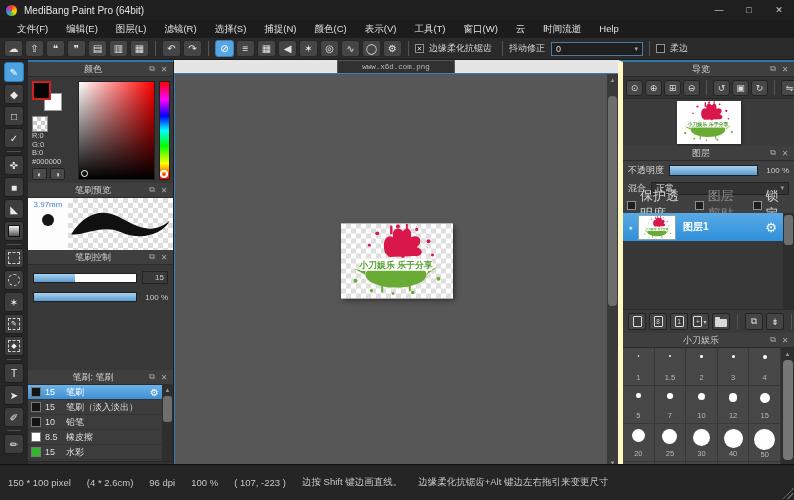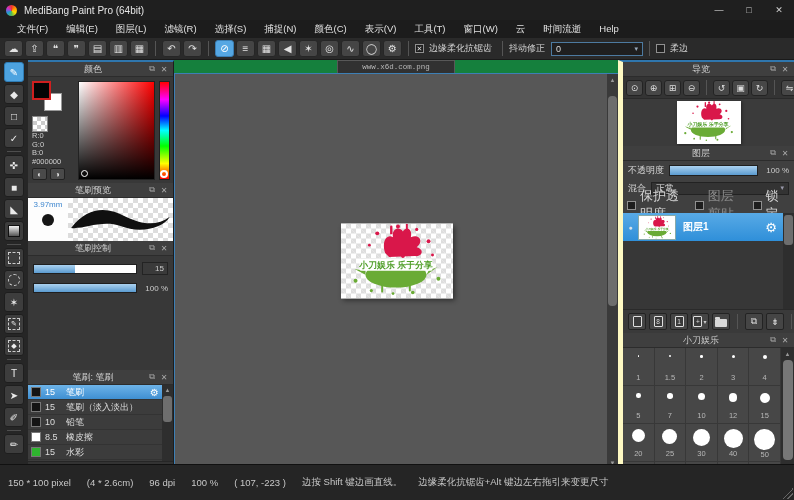--- a/index.html
+++ b/index.html
@@ -80,21 +80,21 @@
     border-radius:2px; font-size:8px; color:#ddd; display:flex; align-items:center; justify-content:center; }
   .satsquare { flex:1; position:relative; border:1px solid #222;
     background:linear-gradient(to bottom, rgba(0,0,0,0), #000),
                linear-gradient(to right, #fff, #f00); }
   .satdot { position:absolute; left:2px; bottom:2px; width:7px; height:7px;
     border:1.5px solid #fff; border-radius:50%; }
   .huebar { width:11px; border:1px solid #222; position:relative; flex:none;
     background:linear-gradient(to bottom,#f00 0%,#f0f 18%,#00f 35%,#0ff 50%,#0f0 66%,#ff0 84%,#f00 100%); }
   .huedot { position:absolute; left:0px; bottom:1px; width:8px; height:8px;
     border:2px solid #fff; border-radius:50%; }
-  .previewbody { height:43px; display:flex; flex:none; }
+  .previewbody { height:52px; display:flex; flex:none; }
   .previewleft { width:40px; background:#fdfdfd; display:flex; flex-direction:column;
     align-items:center; flex:none; }
   .mmlabel { font-size:8px; color:#3f87cf; margin-top:2px; }
   .previewdot { width:12px; height:12px; border-radius:50%; background:#161616; margin-top:5px; }
   .previewright { flex:1; background:#fff;
     background-image:linear-gradient(45deg,#ddd 25%,transparent 25%,transparent 75%,#ddd 75%),
       linear-gradient(45deg,#ddd 25%,transparent 25%,transparent 75%,#ddd 75%);
     background-size:10px 10px; background-position:0 0,5px 5px; }
   .ctrlbody { height:50px; padding:6px 5px; display:flex; flex-direction:column; gap:8px; flex:none; }
   .ctrlrow { display:flex; align-items:center; gap:5px; }
@@ -124,21 +124,21 @@
     border-radius:2px; display:flex; align-items:center; justify-content:center;
     font-size:9px; color:#ddd; flex:none; }
   .docbox { width:9px; height:11px; border:1px solid #ddd; border-radius:1px;
     font-size:6.5px; color:#ddd; display:flex; align-items:center; justify-content:center; background:#3a3a3a; }
   .tiny-arrow { font-size:6px; color:#ccc; margin-left:1px; }
   .folder { width:12px; height:8px; background:#d8d8d8; border-radius:1px; position:relative; margin-top:2px; }
   .folder::before { content:""; position:absolute; top:-2px; left:0; width:5px; height:2px;
     background:#d8d8d8; border-radius:1px 1px 0 0; }
   
   .canvascol { flex:1; display:flex; flex-direction:column; position:relative; min-width:0; }
-  .tabbar { height:13px; background:#15803d; display:flex; justify-content:center; flex:none; }
+  .tabbar { height:13px; background:#e5e5e5; display:flex; justify-content:center; flex:none; }
   .doctab { padding:0 24px; background:#313131; border:1px solid #585858; border-bottom:none;
     font-size:7.5px; color:#b8b8b8; display:flex; align-items:center; font-family:"Liberation Mono","DejaVu Sans Mono",monospace; }
   .viewport { flex:1; position:relative; background:#575757;
     border-left:1px solid #3d7fb5; border-top:1px solid #3d7fb5; overflow:hidden; }
   .canvasimg { position:absolute; left:50%; top:46%; transform:translate(-50%,-50%);
     width:112px; height:75px; background:#fff;
     background-image:linear-gradient(45deg,#ddd 25%,transparent 25%,transparent 75%,#ddd 75%),
       linear-gradient(45deg,#ddd 25%,transparent 25%,transparent 75%,#ddd 75%);
     background-size:10px 10px; background-position:0 0,5px 5px;
     box-shadow:2px 2px 5px rgba(0,0,0,.45); }

